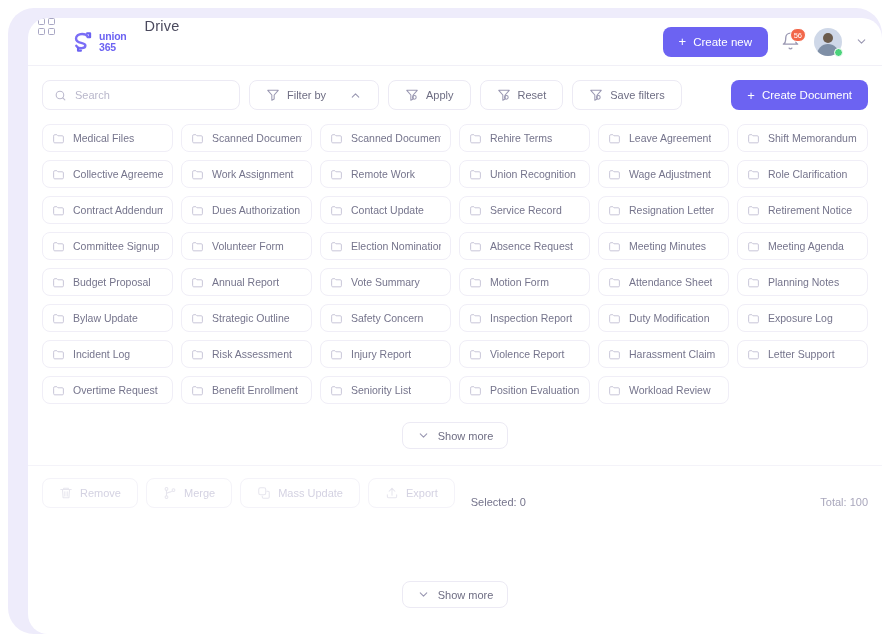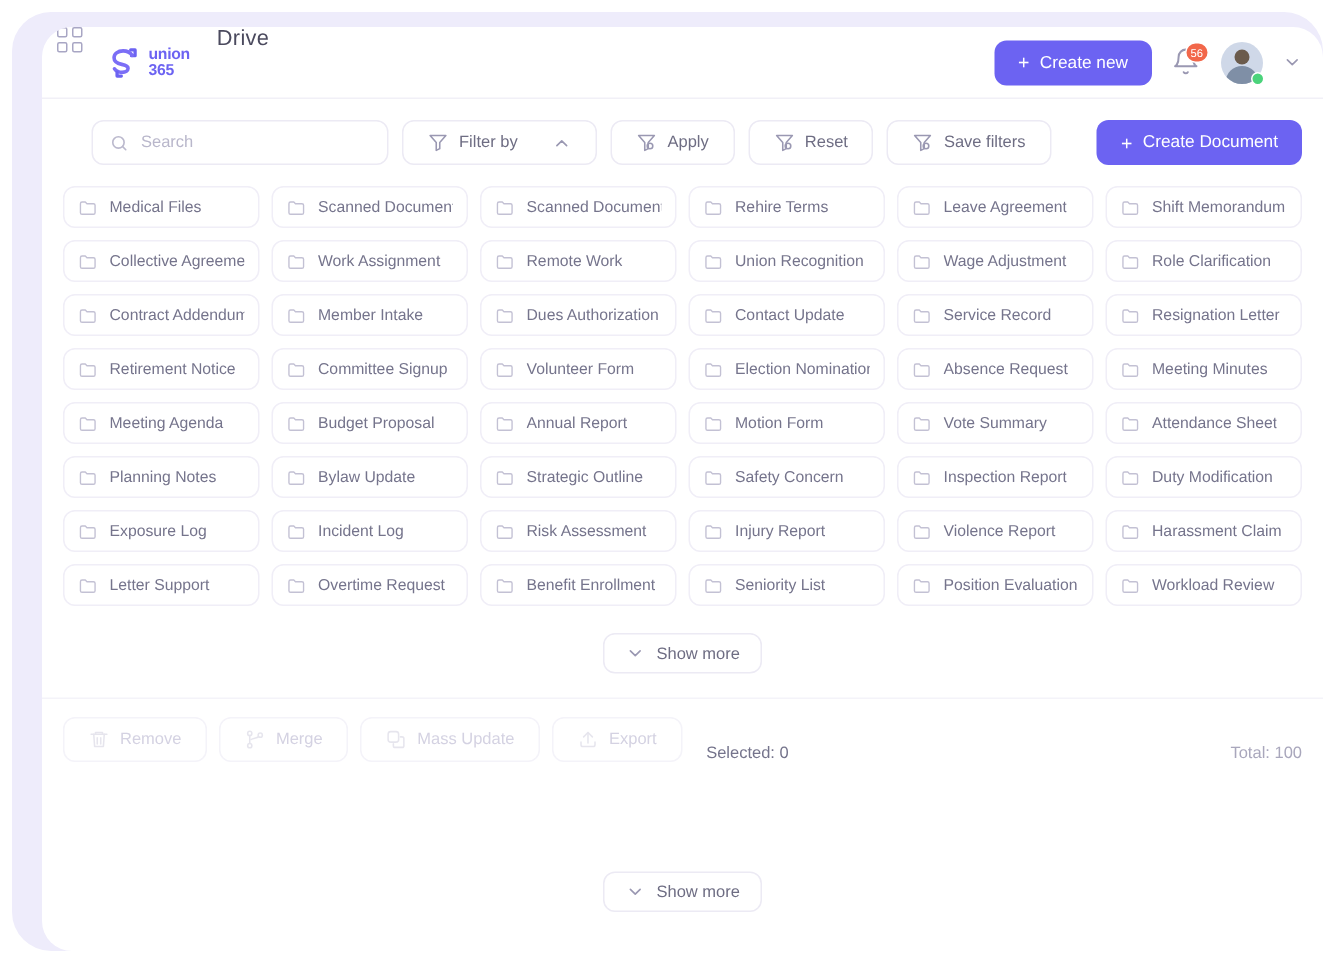--- a/index.html
+++ b/index.html
@@ -123,21 +123,20 @@
     width: 9px; height: 9px; border-radius: 50%;
     background: #4bd37b;
     border: 1.5px solid #fff;
   }
   .chev-down-sm { cursor: pointer; }
 
   
   #toolbar {
     display: flex; align-items: flex-end; gap: 9px;
     padding: 14px 14px 0 14px;
-    margin-left: 19px;
   }
   .search-box {
     display: flex; align-items: center; gap: 8px;
     width: 198px; height: 30px;
     border: 1px solid #eceaf4;
     border-radius: 8px;
     padding: 0 11px;
     background: #fff;
   }
   .search-input {
@@ -479,28 +478,20 @@
             </svg>
           </span>
           <span class="label">Contract Addendum</span>
         </div>
         <div class="chip">
           <span>
             <svg width="13" height="13" viewBox="0 0 24 24" fill="none" stroke="#c3c1d4" stroke-width="1.7" stroke-linecap="round" stroke-linejoin="round">
               <path d="M3 7a2 2 0 0 1 2-2h4l2 2h8a2 2 0 0 1 2 2v9a2 2 0 0 1-2 2H5a2 2 0 0 1-2-2z"></path>
             </svg>
           </span>
-          <span class="label">Member Intake</span>
-        </div>
-        <div class="chip">
-          <span>
-            <svg width="13" height="13" viewBox="0 0 24 24" fill="none" stroke="#c3c1d4" stroke-width="1.7" stroke-linecap="round" stroke-linejoin="round">
-              <path d="M3 7a2 2 0 0 1 2-2h4l2 2h8a2 2 0 0 1 2 2v9a2 2 0 0 1-2 2H5a2 2 0 0 1-2-2z"></path>
-            </svg>
-          </span>
           <span class="label">Dues Authorization</span>
         </div>
         <div class="chip">
           <span>
             <svg width="13" height="13" viewBox="0 0 24 24" fill="none" stroke="#c3c1d4" stroke-width="1.7" stroke-linecap="round" stroke-linejoin="round">
               <path d="M3 7a2 2 0 0 1 2-2h4l2 2h8a2 2 0 0 1 2 2v9a2 2 0 0 1-2 2H5a2 2 0 0 1-2-2z"></path>
             </svg>
           </span>
           <span class="label">Contact Update</span>
         </div>
@@ -591,29 +582,29 @@
             </svg>
           </span>
           <span class="label">Annual Report</span>
         </div>
         <div class="chip">
           <span>
             <svg width="13" height="13" viewBox="0 0 24 24" fill="none" stroke="#c3c1d4" stroke-width="1.7" stroke-linecap="round" stroke-linejoin="round">
               <path d="M3 7a2 2 0 0 1 2-2h4l2 2h8a2 2 0 0 1 2 2v9a2 2 0 0 1-2 2H5a2 2 0 0 1-2-2z"></path>
             </svg>
           </span>
+          <span class="label">Vote Summary</span>
+        </div>
+        <div class="chip">
+          <span>
+            <svg width="13" height="13" viewBox="0 0 24 24" fill="none" stroke="#c3c1d4" stroke-width="1.7" stroke-linecap="round" stroke-linejoin="round">
+              <path d="M3 7a2 2 0 0 1 2-2h4l2 2h8a2 2 0 0 1 2 2v9a2 2 0 0 1-2 2H5a2 2 0 0 1-2-2z"></path>
+            </svg>
+          </span>
           <span class="label">Motion Form</span>
-        </div>
-        <div class="chip">
-          <span>
-            <svg width="13" height="13" viewBox="0 0 24 24" fill="none" stroke="#c3c1d4" stroke-width="1.7" stroke-linecap="round" stroke-linejoin="round">
-              <path d="M3 7a2 2 0 0 1 2-2h4l2 2h8a2 2 0 0 1 2 2v9a2 2 0 0 1-2 2H5a2 2 0 0 1-2-2z"></path>
-            </svg>
-          </span>
-          <span class="label">Vote Summary</span>
         </div>
         <div class="chip">
           <span>
             <svg width="13" height="13" viewBox="0 0 24 24" fill="none" stroke="#c3c1d4" stroke-width="1.7" stroke-linecap="round" stroke-linejoin="round">
               <path d="M3 7a2 2 0 0 1 2-2h4l2 2h8a2 2 0 0 1 2 2v9a2 2 0 0 1-2 2H5a2 2 0 0 1-2-2z"></path>
             </svg>
           </span>
           <span class="label">Attendance Sheet</span>
         </div>
         <div class="chip">

